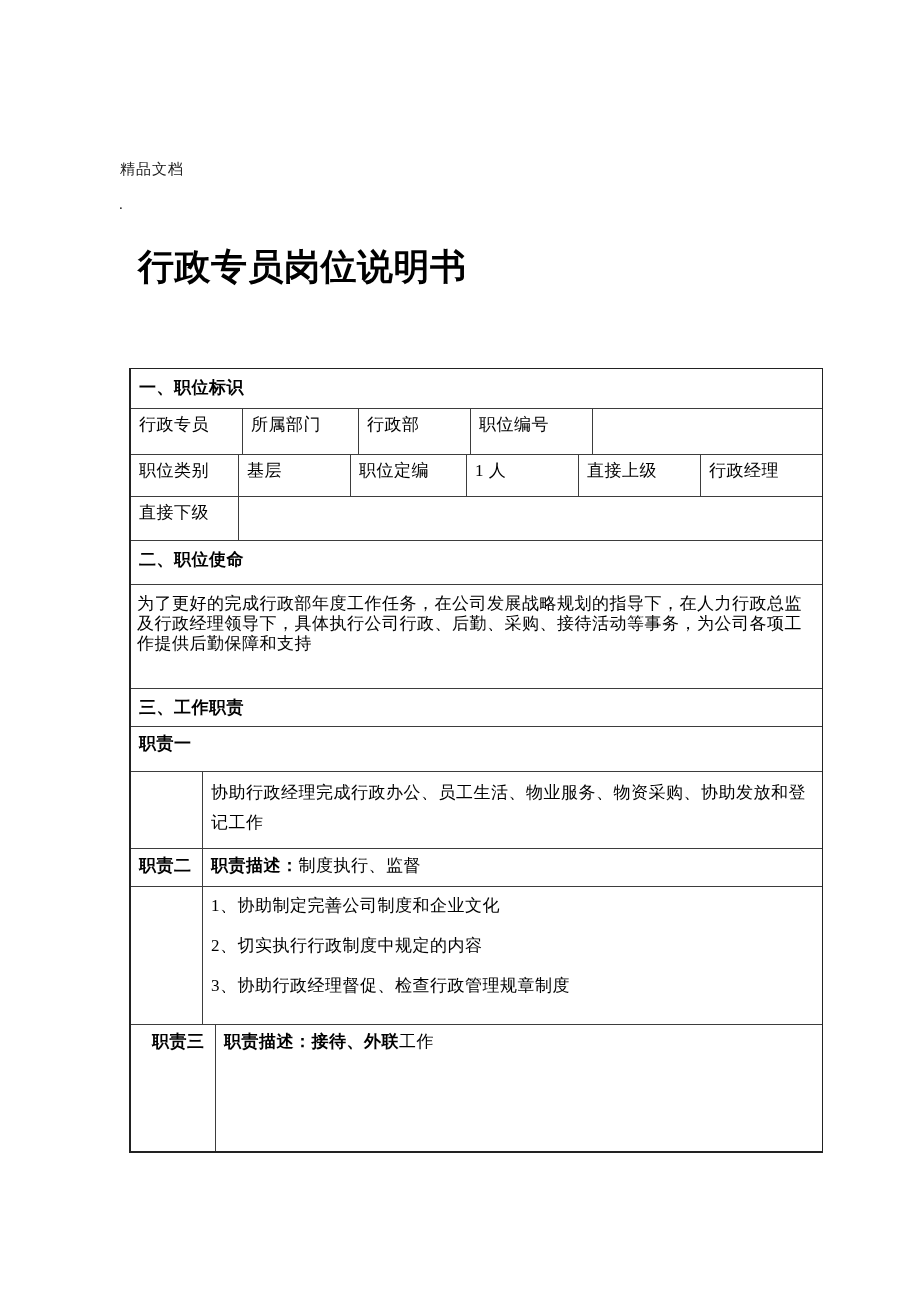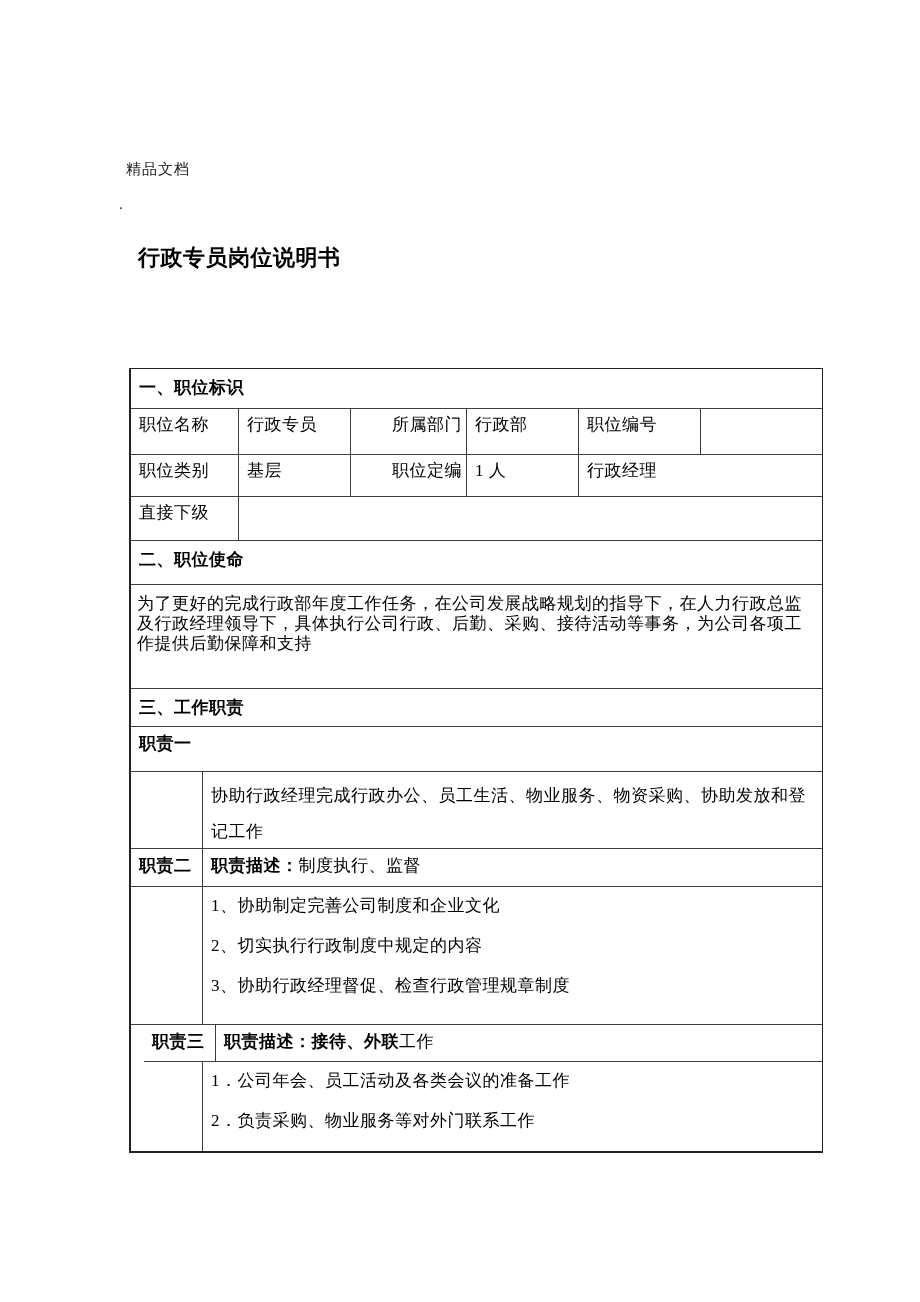--- a/index.html
+++ b/index.html
@@ -10,38 +10,38 @@
   }
   .page {
     position: relative;
     width: 920px;
     height: 1302px;
     background: #ffffff;
     overflow: hidden;
   }
   .watermark {
     position: absolute;
-    left: 126px;
+    left: 120px;
     top: 160px;
     font-size: 15px;
     letter-spacing: 1px;
     color: #1a1a1a;
   }
   .stray-dot {
     position: absolute;
     left: 119px;
     top: 196px;
     font-size: 15px;
     color: #1a1a1a;
   }
   .doc-title {
     position: absolute;
     left: 138px;
     top: 243px;
-    font-size: 22px;
+    font-size: 36px;
     font-weight: bold;
     letter-spacing: 0.5px;
     color: #000000;
     white-space: nowrap;
   }
   
   .jd-table {
     position: absolute;
     left: 129px;
     top: 368px;
@@ -81,72 +81,72 @@
   .h-r5  { height: 44px; }
   .h-r6  { height: 104px; }
   .h-r7  { height: 38px; }
   .h-r8  { height: 45px; }
   .h-r9  { height: 77px; }
   .h-r10 { height: 38px; }
   .h-r11 { height: 138px; }
   .h-r12 { height: 37px; margin-left: 13px; }
   .c1 { flex: 0 0 108px; }
   .c2 { flex: 0 0 112px; }
-  .c3 { flex: 0 0 116px; text-align: right; }
+  .c3 { flex: 0 0 116px; }
   .c4 { flex: 0 0 112px; }
   .c5 { flex: 0 0 122px; }
   .c6 { flex: 1 1 auto; }
   .cwide { flex: 1 1 auto; }
   .duty-label-col {
     flex: 0 0 72px;
     font-weight: bold;
     padding-top: 7px;
   }
   .duty-desc-col { flex: 1 1 auto; padding-top: 7px; }
   .duty-desc-col .bold { font-weight: bold; }
   .mission-cell {
     padding: 9px 10px 0 6px;
     line-height: 20px;
   }
   .duty1-desc-cell {
     padding: 6px 10px 0 8px;
-    line-height: 36px;
+    line-height: 30px;
   }
   .duty-list-cell { padding: 9px 10px 0 8px; }
   .duty-item { line-height: 19px; margin-bottom: 21px; }
 </style>
 </head>
 <body>
 
 <div class="page">
 
   <div class="watermark">精品文档</div>
   <div class="stray-dot">.</div>
   <div class="doc-title">行政专员岗位说明书</div>
 
   <div class="jd-table">
 
     <div class="t-row h-r1">
       <div class="t-cell cwide sec-header">一、职位标识</div>
     </div>
 
     <div class="t-row h-r2">
-      <div class="t-cell c1">职位名称</div>
       <div class="t-cell c2">行政专员</div>
       <div class="t-cell c3">所属部门</div>
       <div class="t-cell c4">行政部</div>
       <div class="t-cell c5">职位编号</div>
       <div class="t-cell c6"></div>
     </div>
 
     <div class="t-row h-r3">
       <div class="t-cell c1">职位类别</div>
       <div class="t-cell c2">基层</div>
       <div class="t-cell c3">职位定编</div>
       <div class="t-cell c4">1 人</div>
+      <div class="t-cell c5">直接上级</div>
       <div class="t-cell c6">行政经理</div>
     </div>
 
     <div class="t-row h-r4">
       <div class="t-cell c1">直接下级</div>
       <div class="t-cell cwide"></div>
     </div>
 
     <div class="t-row h-r5">
       <div class="t-cell cwide sec-header">二、职位使命</div>
@@ -182,22 +182,15 @@
         <div class="duty-item">3、协助行政经理督促、检查行政管理规章制度</div>
       </div>
     </div>
 
     <div class="t-row h-r12">
       <div class="t-cell duty-label-col">职责三</div>
       <div class="t-cell duty-desc-col">
         <span class="bold">职责描述：接待、外联</span><span>工作</span>
       </div>
     </div>
-    <div class="t-row">
-      <div class="t-cell duty-label-col"></div>
-      <div class="t-cell duty-desc-col duty-list-cell">
-        <div class="duty-item">1．公司年会、员工活动及各类会议的准备工作</div>
-        <div class="duty-item">2．负责采购、物业服务等对外门联系工作</div>
-      </div>
-    </div>
 
   </div>
 </div>
 
 </body></html>

